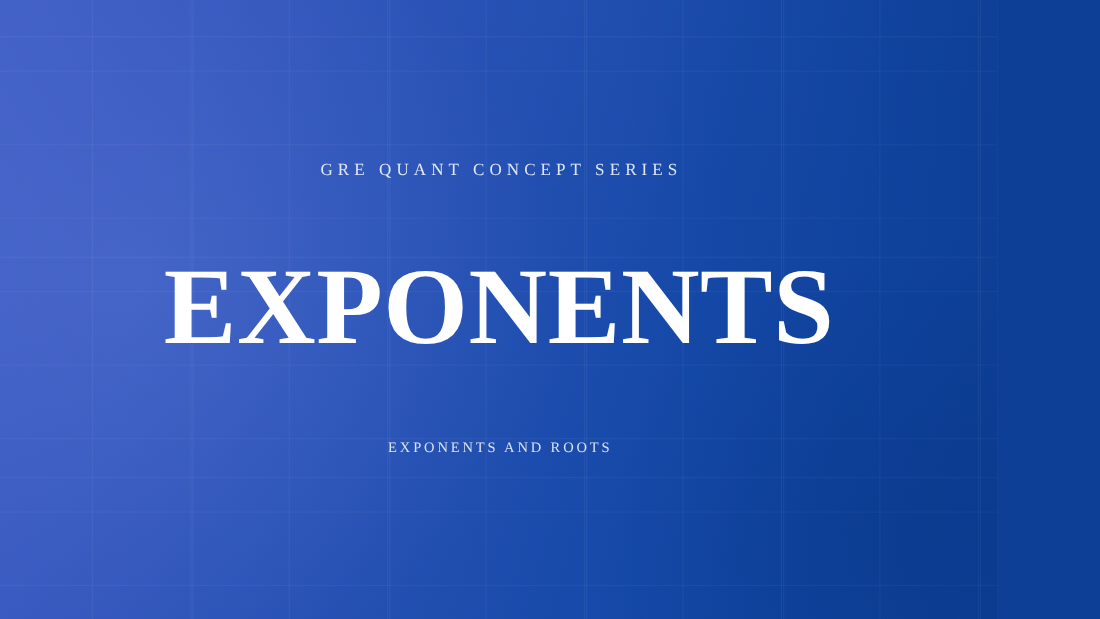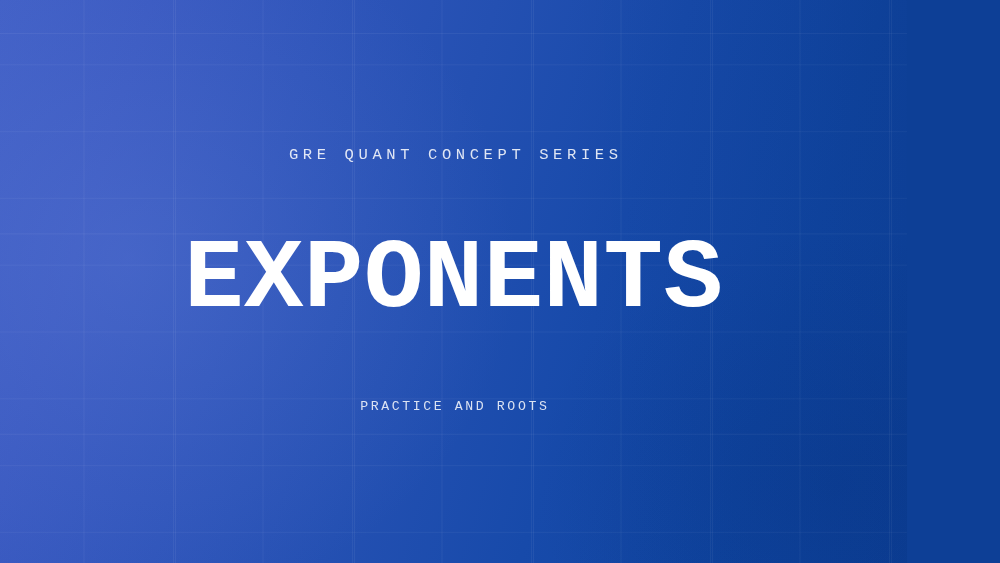--- a/index.html
+++ b/index.html
@@ -7,21 +7,21 @@
     margin: 0;
     padding: 0;
     background: #0d3f96;
   }
 
   .slide {
     position: relative;
     width: 907px;
     height: 563px;
     overflow: hidden;
-    font-family: Liberation Mono, monospace;
+    font-family: Liberation Serif, serif;
     background-color: #1b4fb2;
     background-image:
       linear-gradient(107deg,
         #4160c6 0%,
         #3a5ac1 14%,
         #2f55ba 30%,
         #2450b2 46%,
         #174aaa 64%,
         #1046a3 82%,
         #0e44a0 100%);
@@ -137,16 +137,16 @@
   <div class="grid"></div>
   <div class="grid-accent"></div>
   <div class="vignette"></div>
 
   <div class="content">
 
     <div class="eyebrow">GRE QUANT CONCEPT SERIES</div>
 
     <div class="title">EXPONENTS</div>
 
-    <div class="subtitle">PRACTICE AND ROOTS</div>
+    <div class="subtitle">EXPONENTS AND ROOTS</div>
 
   </div>
 </div>
 
 </body></html>

